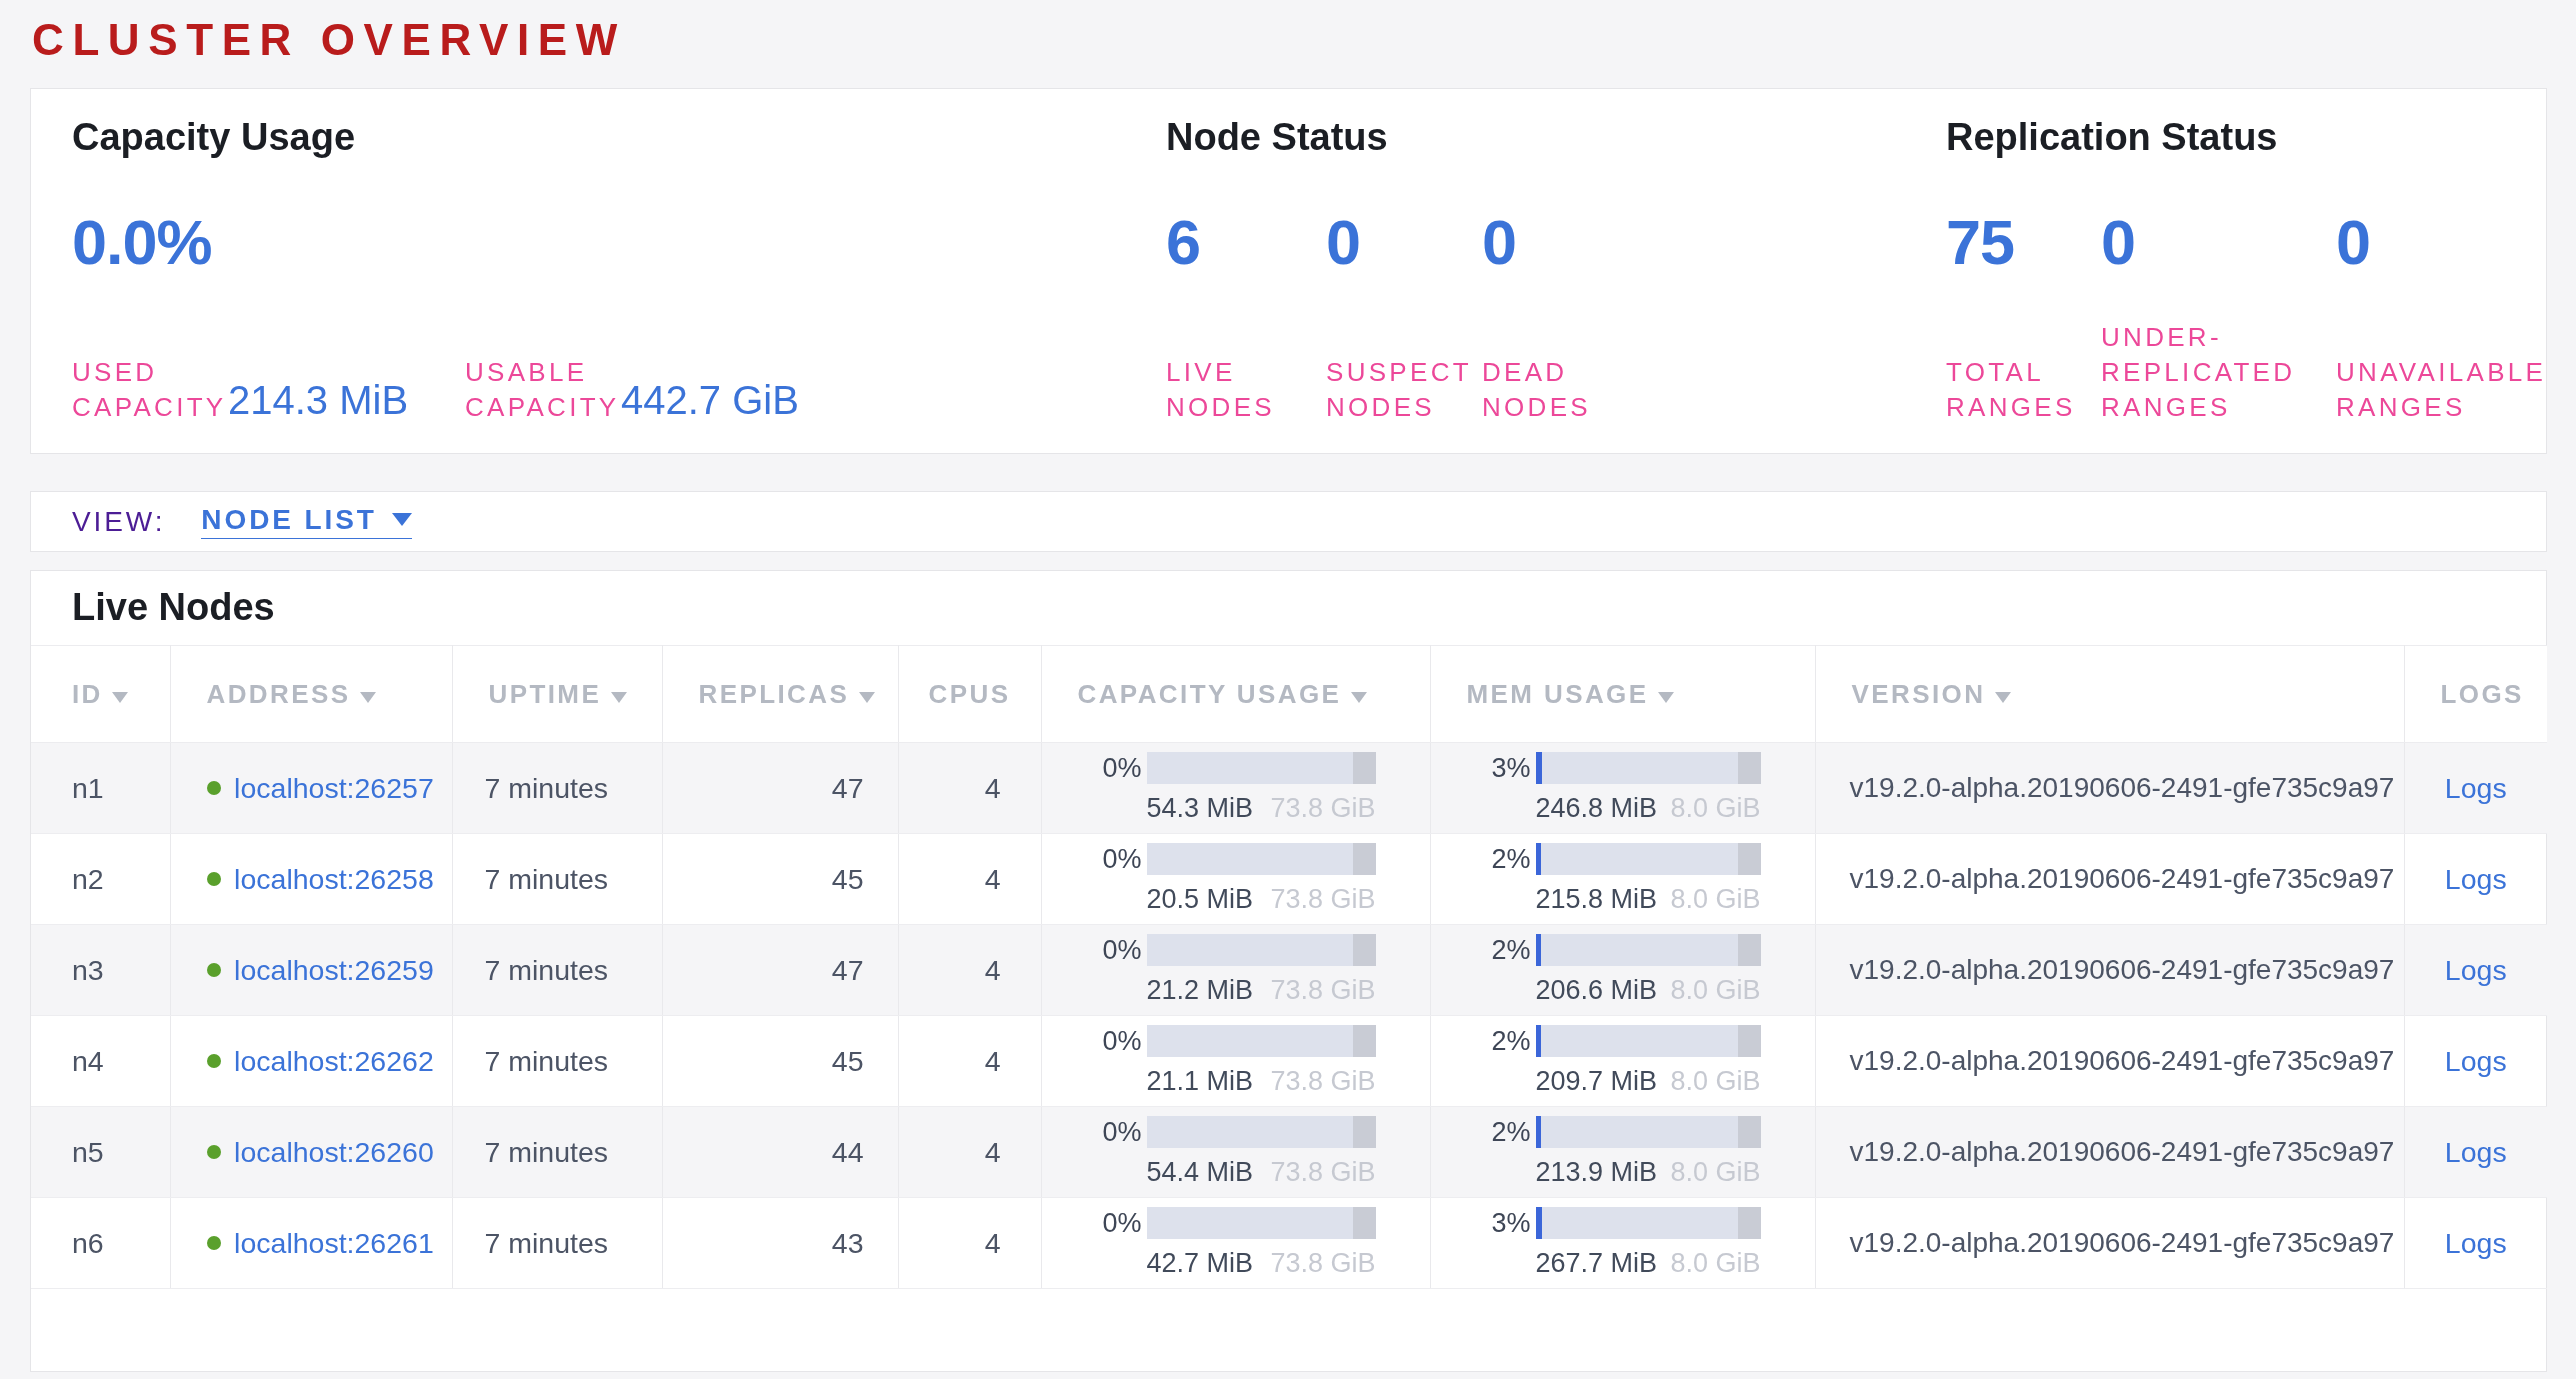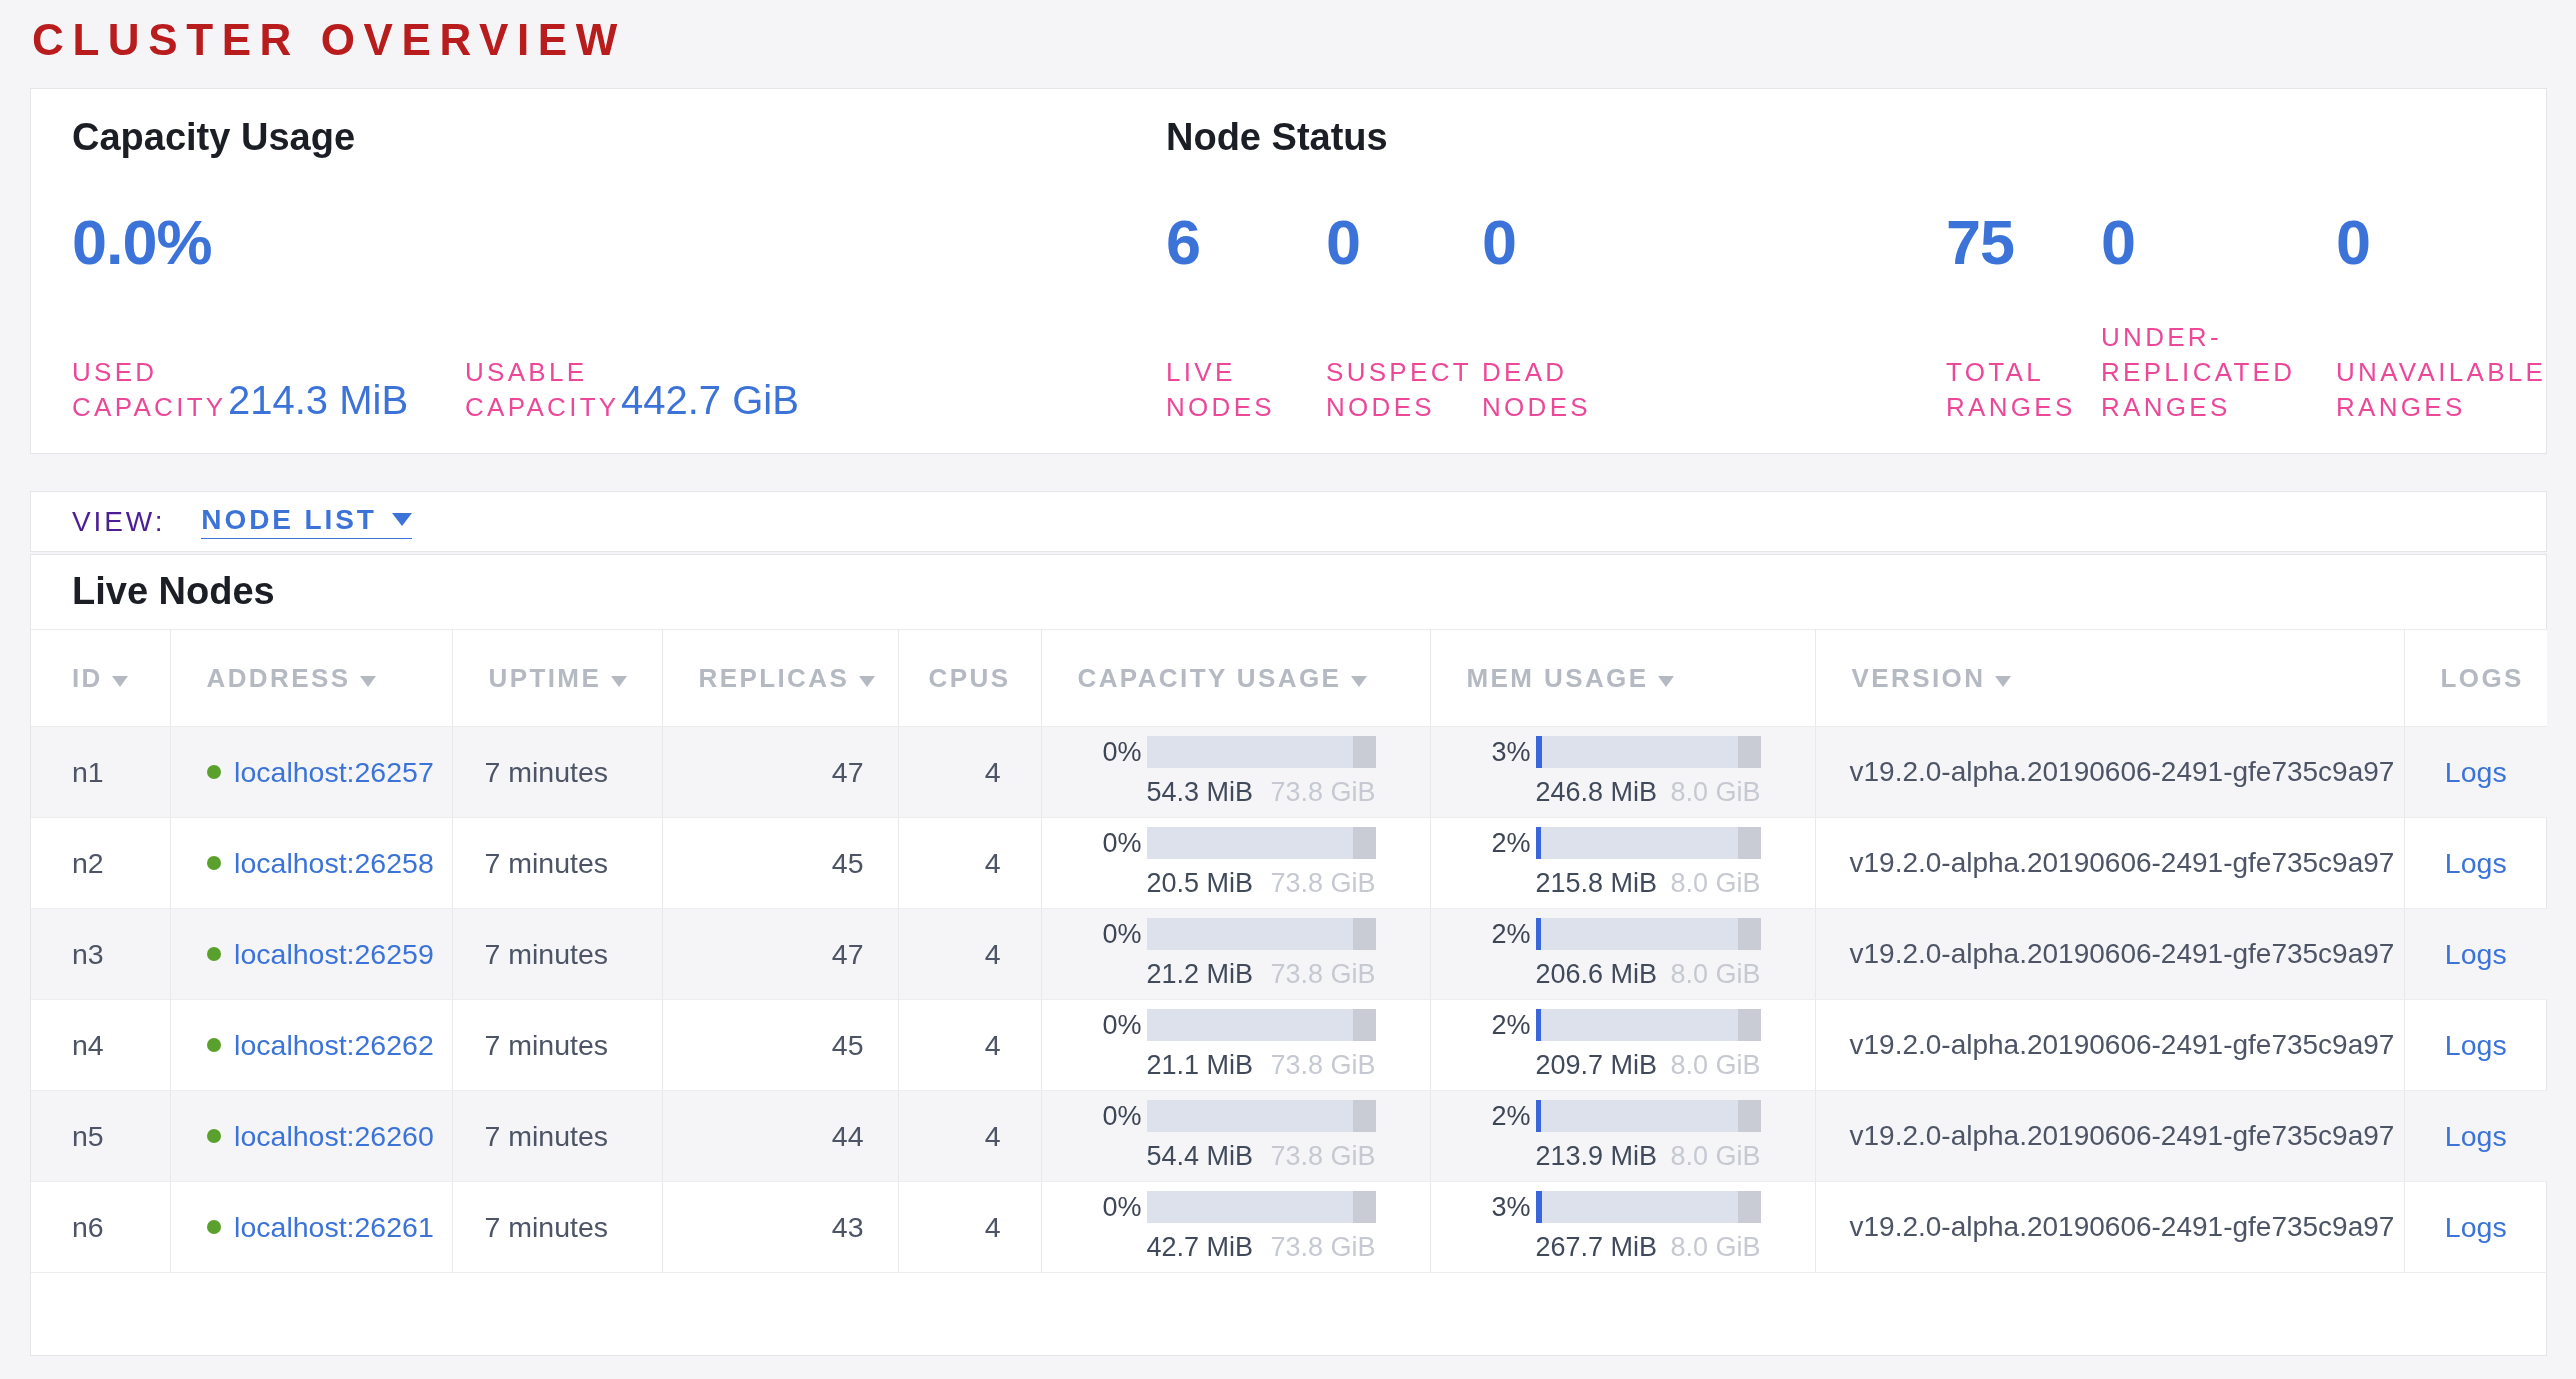--- a/index.html
+++ b/index.html
@@ -63,21 +63,21 @@
     margin-left:36px; display:inline-flex; align-items:center; cursor:pointer;
     border-bottom:1.9px solid #3b73d8; padding-bottom:2.9px;
   }
   .view-select span { font-size:28px; letter-spacing:2.9px; color:#3b73d8; font-weight:700; }
   .tri-down-blue {
     display:inline-block; margin-left:15px;
     width:0; height:0; border-left:10.5px solid transparent; border-right:10.5px solid transparent;
     border-top:13.3px solid #3b73d8;
   }
   
-  .table-card { top:554px; height:802px; }
+  .table-card { top:570px; height:802px; }
   .table-title { position:absolute; top:15px; left:41px; font-size:38px; font-weight:700; color:#1b1e24; }
   table { position:absolute; top:74px; left:0; width:2515px; border-collapse:collapse; table-layout:fixed; }
   thead th {
     height:97px; font-size:26px; font-weight:700; letter-spacing:2.4px;
     color:#b4b9c2; text-align:left; padding-left:36px;
     border-right:1.9px solid #e9e9ec; border-bottom:1.9px solid #ececef; border-top:1.9px solid #ececef;
     background:#fff; vertical-align:middle; white-space:nowrap;
   }
   thead th:first-child { padding-left:41px; }
   thead th.center { text-align:center; padding-left:0; }
@@ -156,20 +156,21 @@
         <div>NODES</div>
       </div>
       <div class="sum-label" style="left:316px;">
         <div>DEAD</div>
         <div>NODES</div>
       </div>
     </div>
   </div>
 
   <div class="panel panel-replication">
+    <h2>Replication Status</h2>
     <div class="big-num" style="left:0;">75</div>
     <div class="big-num" style="left:155px;">0</div>
     <div class="big-num" style="left:390px;">0</div>
     <div class="sum-labels">
       <div class="sum-label" style="left:0;">
         <div>TOTAL</div>
         <div>RANGES</div>
       </div>
       <div class="sum-label" style="left:155px;">
         <div>UNDER-</div>

